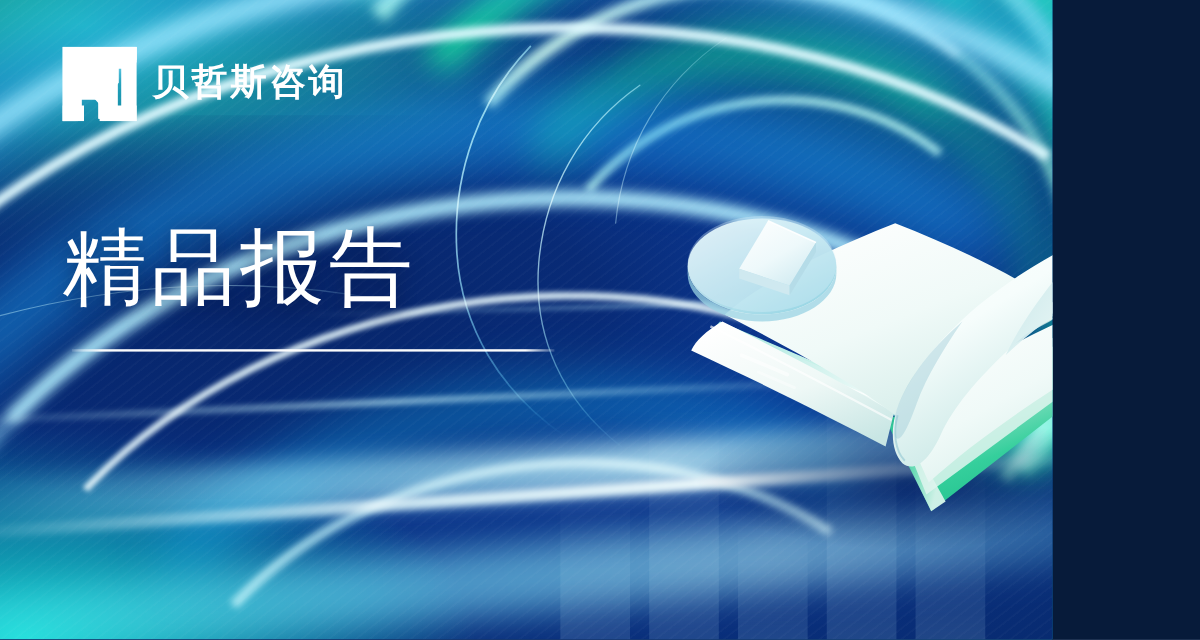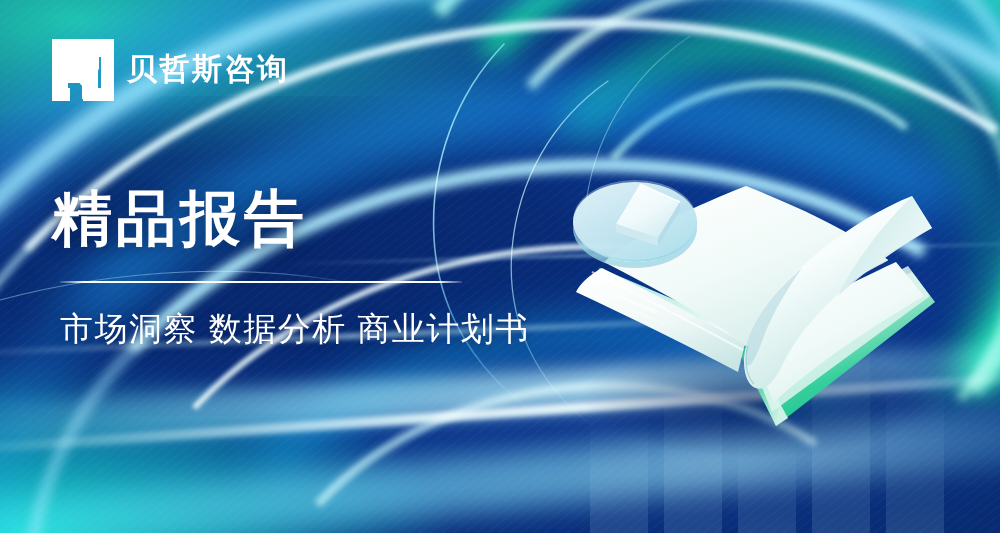--- a/index.html
+++ b/index.html
@@ -5,21 +5,21 @@
 <style>
   html, body {
     margin: 0;
     padding: 0;
     background: #071b3a;
   }
   * { box-sizing: border-box; }
 
   .banner {
     position: relative;
-    width: 1000px;
+    width: 877px;
     height: 533px;
     overflow: hidden;
     font-family: "Liberation Sans", "DejaVu Sans", sans-serif;
     background: #0b3a8f;
     user-select: none;
   }
 
   
   .bg-base {
     position: absolute;
@@ -290,22 +290,22 @@
     font-size: 16.5px;
     font-weight: 700;
     color: #ffffff;
     letter-spacing: 1.1px;
     line-height: 1;
     white-space: nowrap;
   }
 
   .headline {
     margin-top: 82px;
-    font-size: 60px;
-    font-weight: 700;
+    font-size: 70px;
+    font-weight: 400;
     color: #ffffff;
     letter-spacing: 4px;
     line-height: 1.02;
     white-space: nowrap;
     text-shadow: 0 3px 16px rgba(0,14,48,0.45);
   }
 
   .divider {
     margin-top: 32px;
     margin-left: 8px;
@@ -546,17 +546,16 @@
       </span>
       <span class="logo-text">
         <span class="logo-cn">贝哲斯咨询</span>
       </span>
     </div>
 
     <div class="headline">精品报告</div>
 
     <div class="divider"></div>
 
-    <div class="subtitle">市场洞察  数据分析  商业计划书</div>
 
   </div>
 
 </div>
 
 </body></html>

